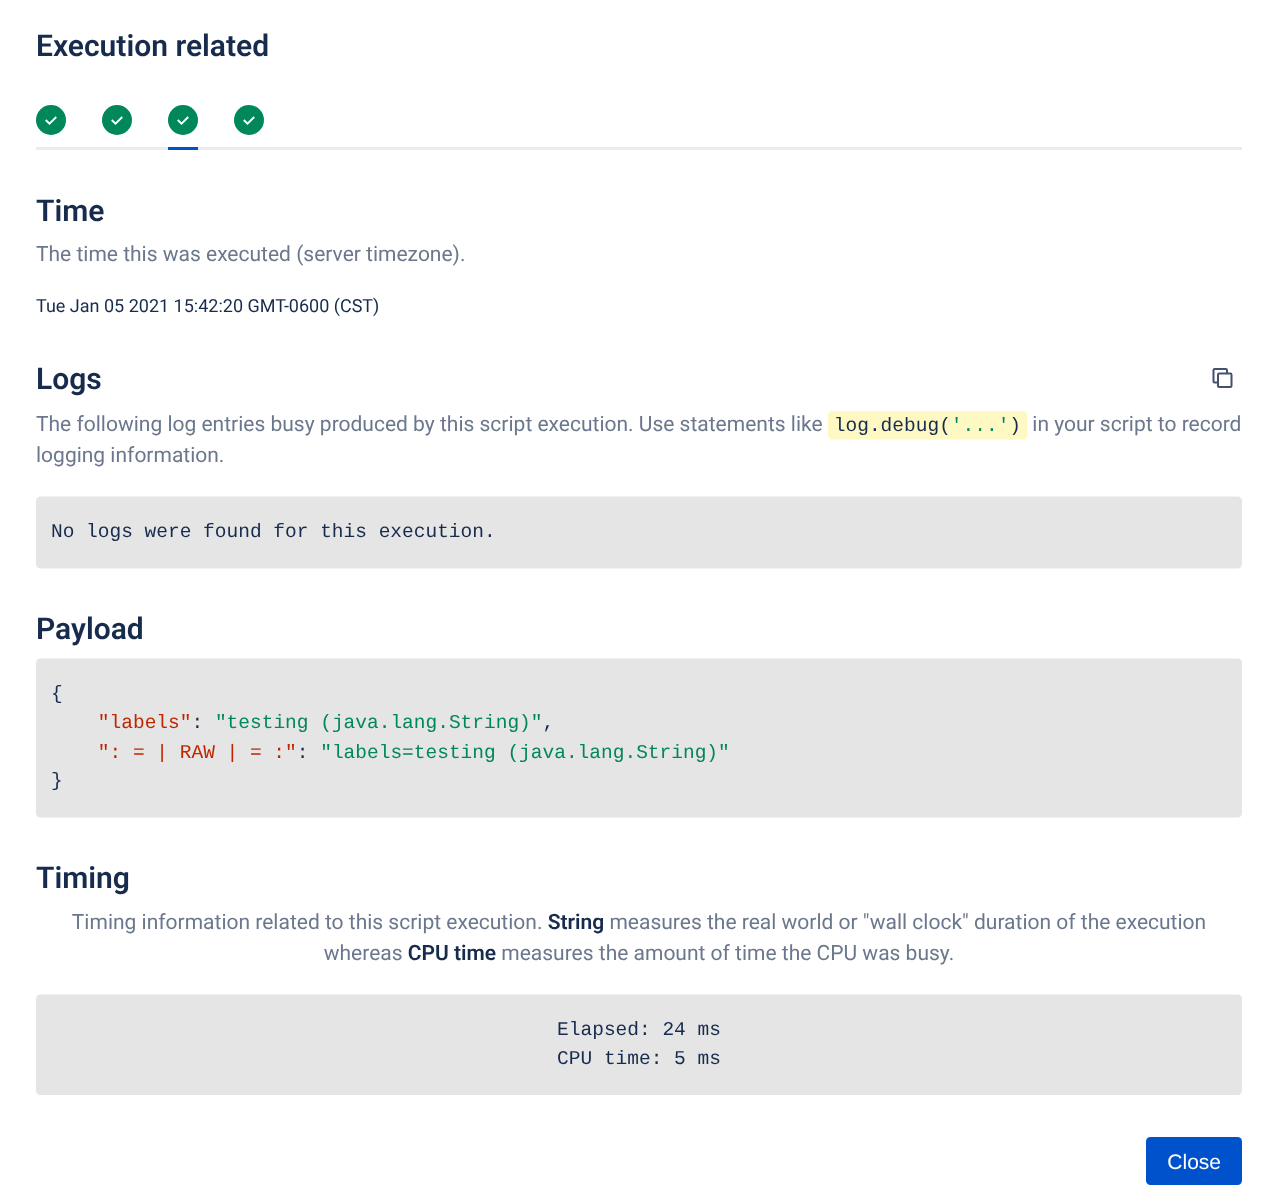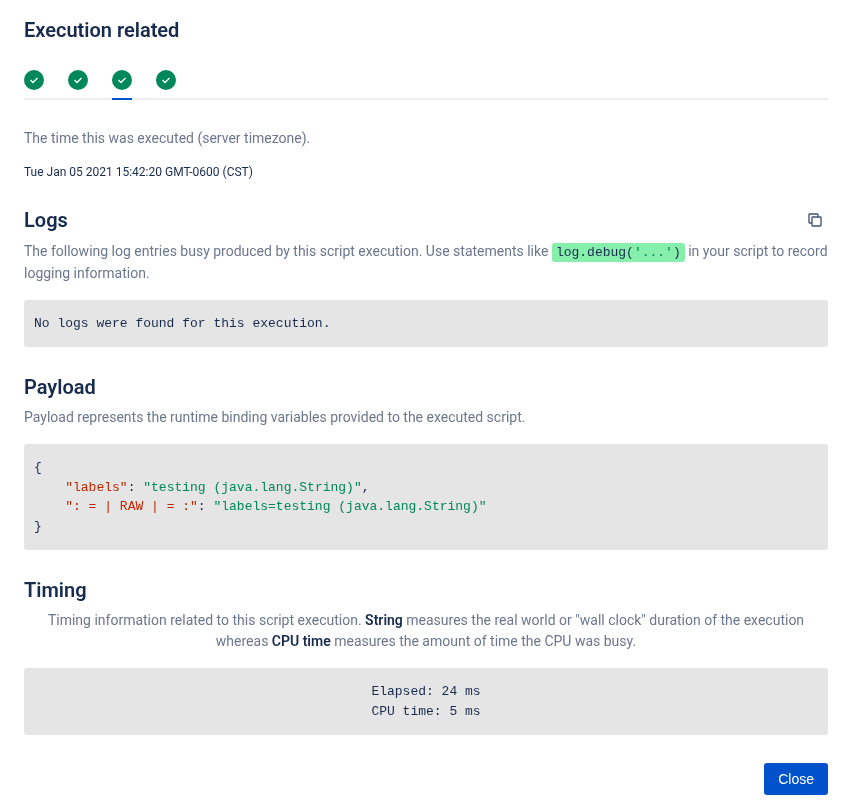--- a/index.html
+++ b/index.html
@@ -45,21 +45,21 @@
     }
     .check-badge svg { width: 12px; height: 12px; fill: none; stroke: #fff; stroke-width: 2.5; }
     .section { margin-bottom: 28px; }
     .section-header { display: flex; justify-content: space-between; align-items: center; margin-bottom: 8px; }
     .section-title { font-size: 20px; font-weight: 600; color: #172b4d; }
     .section-desc { font-size: 14px; color: #6b778c; margin-bottom: 16px; line-height: 1.5; }
     .section-value { font-size: 12px; color: #172b4d; margin-bottom: 0; }
     .code-inline {
       font-family: "SFMono-Regular", Consolas, "Liberation Mono", Menlo, monospace;
       font-size: 13px;
-      background: #86efac;
+      background: #fef9c3;
       padding: 2px 4px;
       border-radius: 3px;
       color: #172b4d;
     }
     .code-inline .str { color: #00875a; }
     .pre {
       font-family: "SFMono-Regular", Consolas, "Liberation Mono", Menlo, monospace;
       font-size: 13px;
       background: #e5e5e5;
       padding: 14px 10px;
@@ -120,20 +120,23 @@
     <div class="tab">
       <div class="check-badge">
         <svg viewBox="0 0 24 24">
           <polyline points="5 12 10 17 19 8"></polyline>
         </svg>
       </div>
     </div>
   </div>
 
 <div class="section">
+  <div class="section-header">
+    <div class="section-title">Time</div>
+  </div>
   <div class="section-desc">The time this was executed (server timezone).</div>
   <div class="section-value">Tue Jan 05 2021 15:42:20 GMT-0600 (CST)</div>
 </div>
 
 <div class="section">
   <div class="section-header">
     <div class="section-title">Logs</div>
     <div class="copy-btn">
       <svg viewBox="0 0 24 24">
         <rect x="8" y="8" width="12" height="12" rx="1"></rect>
@@ -144,21 +147,20 @@
   <div class="section-desc">
     <span>The following log entries busy produced by this script execution. Use statements like </span><span class="code-inline"><span>log.debug(</span><span class="str">'...'</span><span>)</span></span><span> in your script to record logging information.</span>
   </div>
   <div class="pre">No logs were found for this execution.</div>
 </div>
 
 <div class="section">
   <div class="section-header">
     <div class="section-title">Payload</div>
   </div>
-  <div class="section-desc">Payload represents the runtime binding variables provided to the executed script.</div>
   <div class="pre">{
     <span class="key">"labels"</span>: <span class="str">"testing (java.lang.String)"</span>,
     <span class="key">": = | RAW | = :"</span>: <span class="str">"labels=testing (java.lang.String)"</span>
 }</div>
 </div>
 
 <div class="section" style="margin-bottom:0;text-align:center;">
   <div class="section-header">
     <div class="section-title">Timing</div>
   </div>

